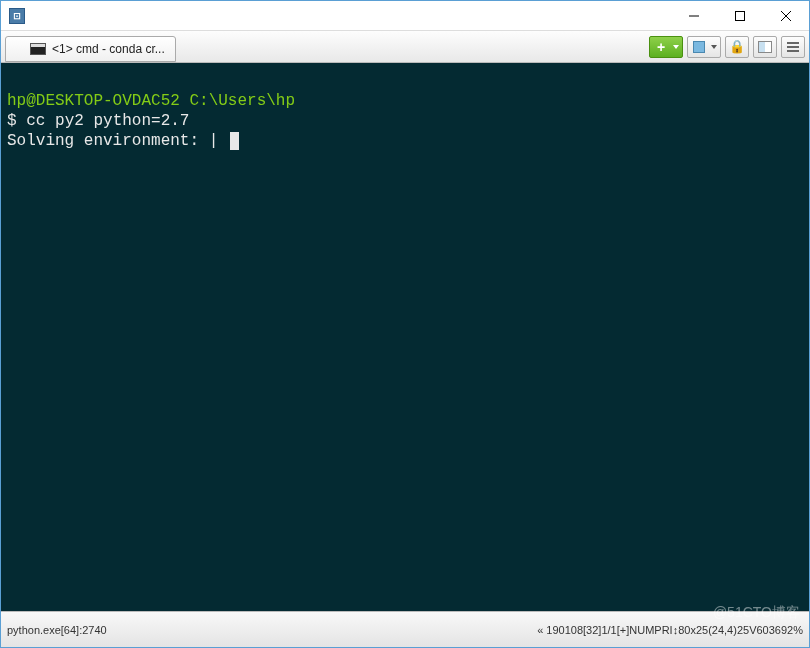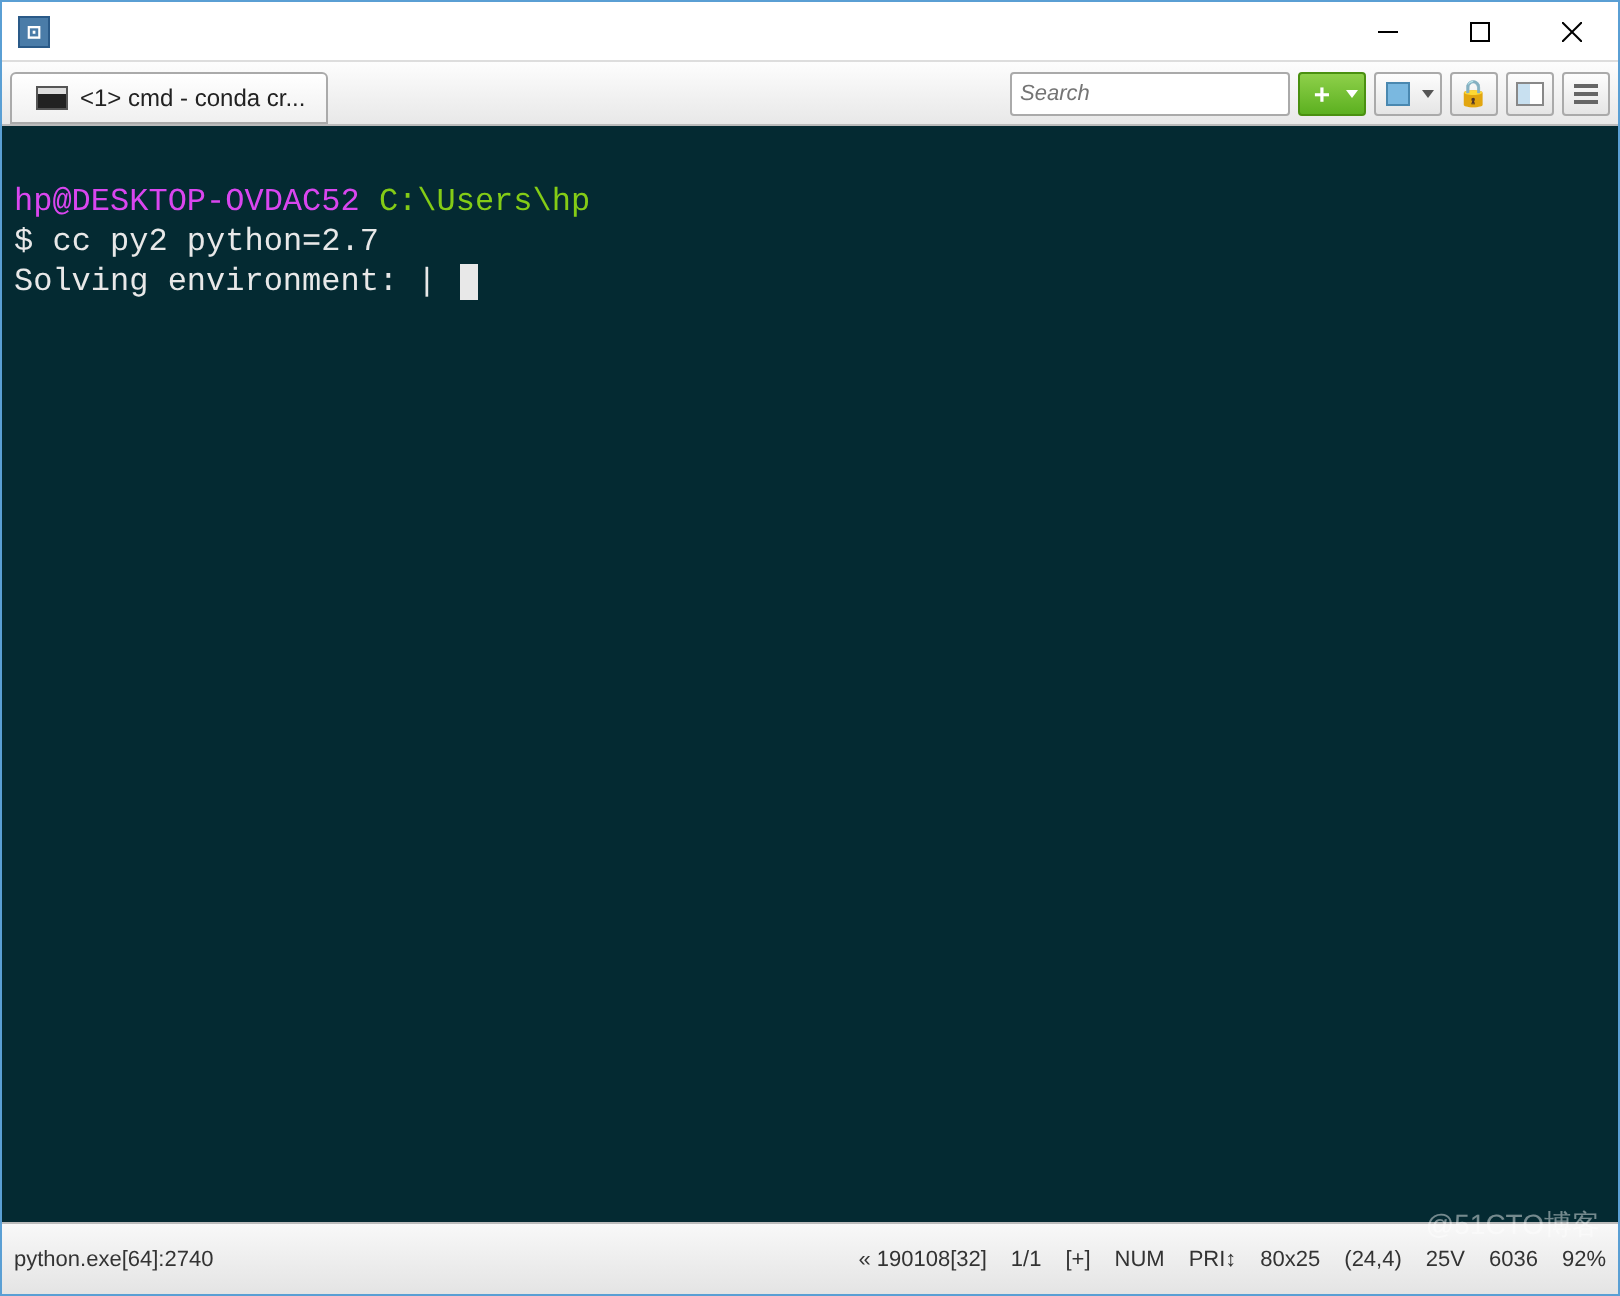--- a/index.html
+++ b/index.html
@@ -67,21 +67,21 @@
       align-items: center;
       padding: 0 4px;
     }
     .tab {
       display: flex;
       align-items: center;
       gap: 6px;
       background: linear-gradient(#fff, #f0f0f0);
       border: 1px solid #aaa;
       border-radius: 3px 3px 0 0;
-      padding: 3px 10px 3px 12px;
+      padding: 3px 10px 3px 24px;
       height: 26px;
       margin-top: 4px;
     }
     .tab-icon {
       width: 16px;
       height: 12px;
       background: #222;
       border: 1px solid #555;
       position: relative;
     }
@@ -149,21 +149,21 @@
       flex: 1;
       background: #042a32;
       padding: 28px 6px 6px 6px;
       font-family: Consolas, "Courier New", monospace;
       font-size: 16px;
       line-height: 20px;
       color: #e8e8e8;
       overflow: hidden;
       white-space: pre;
     }
-    .t-user { color: #d946ef; }
+    .t-user { color: #84cc16; }
     .t-path { color: #84cc16; }
     .t-prompt { color: #e8e8e8; }
     .cursor {
       display: inline-block;
       width: 9px;
       height: 18px;
       background: #e8e8e8;
       vertical-align: text-bottom;
       margin-left: 2px;
     }
@@ -172,21 +172,21 @@
       height: 36px;
       background: linear-gradient(#f8f8f8, #e4e4e4);
       border-top: 1px solid #bbb;
       display: flex;
       align-items: center;
       font-size: 11px;
       color: #333;
       padding: 0 6px;
     }
     .status-left { flex: 0 0 auto; }
-    .status-right { flex: 1; display: flex; justify-content: flex-end; gap: 12px; align-items: flex-start; }
+    .status-right { flex: 1; display: flex; justify-content: flex-end; gap: 0; align-items: flex-start; }
     .status-seg { white-space: nowrap; }
     .watermark {
       position: absolute;
       right: 10px;
       bottom: 26px;
       color: rgba(255,255,255,0.45);
       font-size: 14px;
       font-family: sans-serif;
       pointer-events: none;
     }
@@ -219,27 +219,20 @@
       </div>
     </div>
   </div>
 
   <div class="toolbar">
     <div class="tab">
       <div class="tab-icon"></div>
       <span class="tab-label">&lt;1&gt; cmd - conda  cr...</span>
     </div>
     <div class="toolbar-spacer"></div>
-    <div class="search-box">
-      <input class="search-input" placeholder="Search" style="">
-      <svg class="search-icon" viewBox="0 0 16 16">
-          <circle cx="6.5" cy="6.5" r="4.5" fill="none" stroke="currentColor" stroke-width="1.5"></circle>
-          <line x1="10" y1="10" x2="14" y2="14" stroke="currentColor" stroke-width="1.5"></line>
-        </svg>
-    </div>
     <div class="tb-btn green has-arrow">
       <span class="plus-icon">+</span>
       <span class="arrow-down"></span>
     </div>
     <div class="tb-btn has-arrow">
       <div class="blue-box"></div>
       <span class="arrow-down"></span>
     </div>
     <div class="tb-btn">
       <span class="lock-icon">🔒</span>

